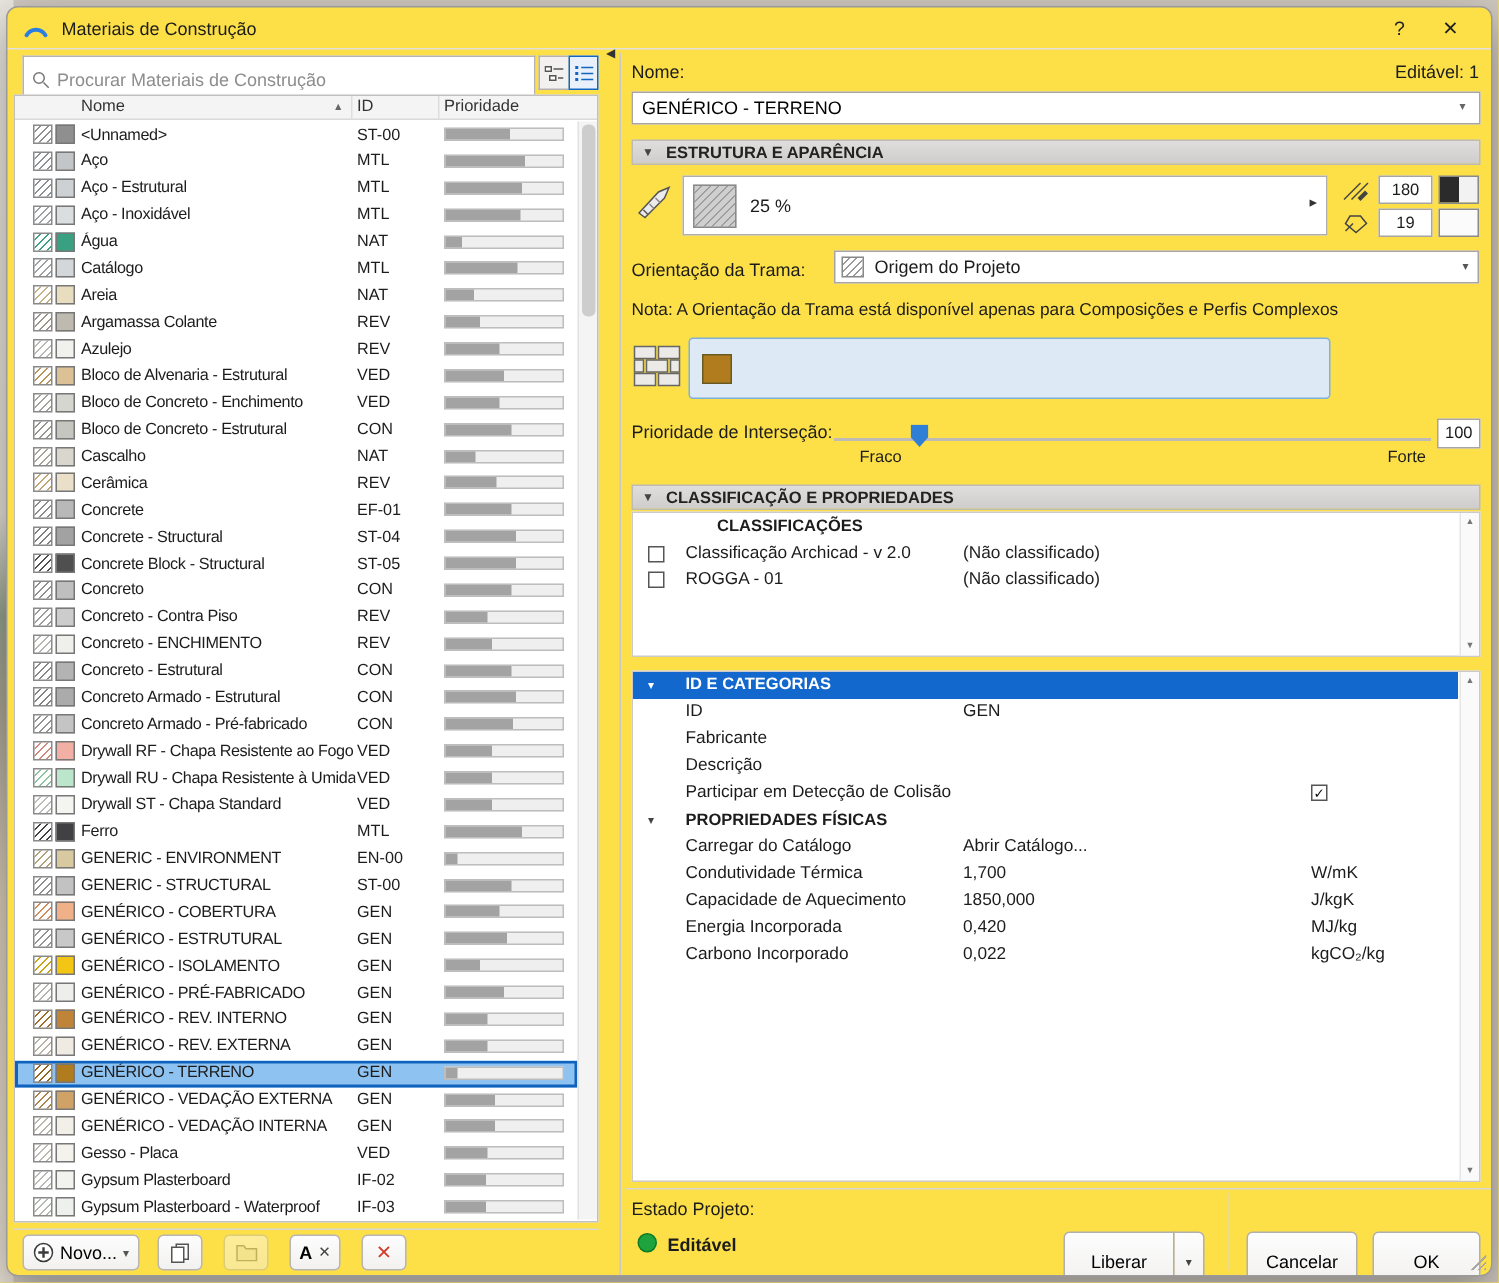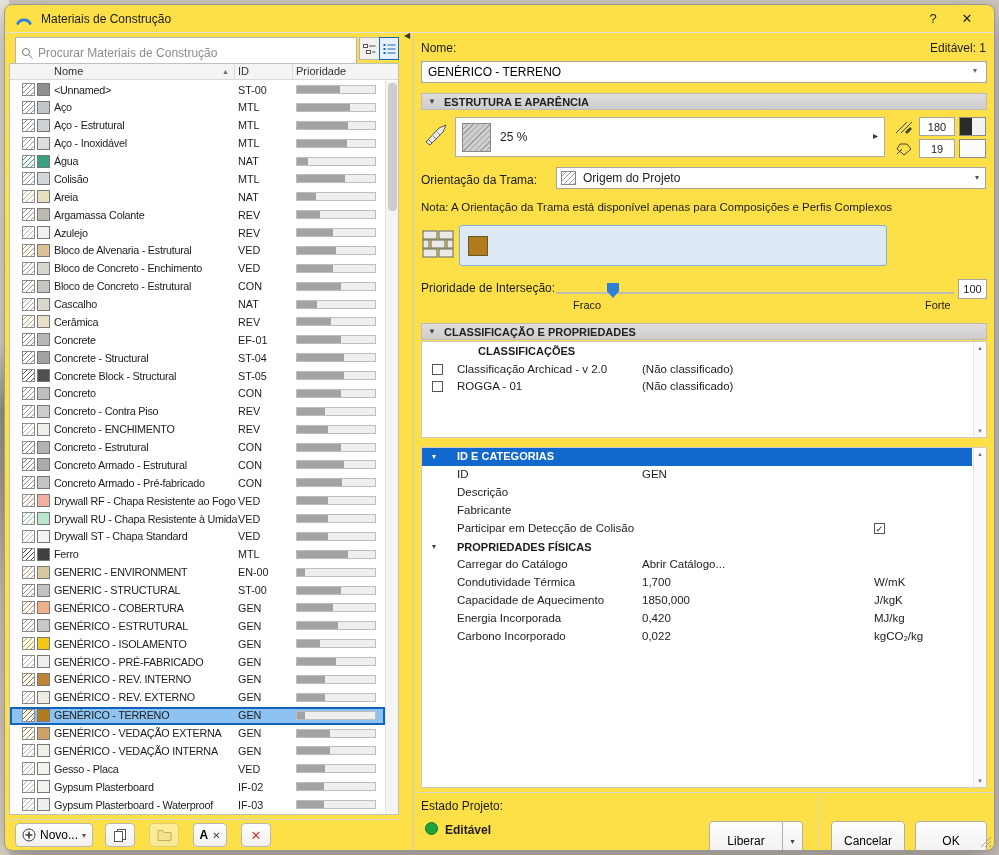--- a/index.html
+++ b/index.html
@@ -220,21 +220,21 @@
             <span class="mswatch" style="background: rgb(58, 160, 130);"></span>
             <span class="mname">Água</span>
             <span class="mid">NAT</span>
             <span class="mbar">
               <i style="width: 14%;"></i>
             </span>
           </div>
           <div class="mrow">
             <span class="mhatch" style="--hc: #9aa0a4;"></span>
             <span class="mswatch" style="background: rgb(212, 215, 217);"></span>
-            <span class="mname">Colisão</span>
+            <span class="mname">Catálogo</span>
             <span class="mid">MTL</span>
             <span class="mbar">
               <i style="width: 62%;"></i>
             </span>
           </div>
           <div class="mrow">
             <span class="mhatch" style="--hc: #c4b183;"></span>
             <span class="mswatch" style="background: rgb(233, 221, 192);"></span>
             <span class="mname">Areia</span>
             <span class="mid">NAT</span>
@@ -481,21 +481,21 @@
             <span class="mswatch" style="background: rgb(192, 132, 56);"></span>
             <span class="mname">GENÉRICO - REV. INTERNO</span>
             <span class="mid">GEN</span>
             <span class="mbar">
               <i style="width: 36%;"></i>
             </span>
           </div>
           <div class="mrow">
             <span class="mhatch" style="--hc: #b8b2a5;"></span>
             <span class="mswatch" style="background: rgb(240, 235, 226);"></span>
-            <span class="mname">GENÉRICO - REV. EXTERNO</span>
+            <span class="mname">GENÉRICO - REV. EXTERNA</span>
             <span class="mid">GEN</span>
             <span class="mbar">
               <i style="width: 36%;"></i>
             </span>
           </div>
           <div class="mrow sel">
             <span class="mhatch" style="--hc: #8f6418;"></span>
             <span class="mswatch" style="background: rgb(176, 124, 30);"></span>
             <span class="mname">GENÉRICO - TERRENO</span>
             <span class="mid">GEN</span>
@@ -694,25 +694,25 @@
         <span class="t">ID E CATEGORIAS</span>
       </div>
       <div id="proprows">
           <div class="prow">
             <span class="pcaret"></span>
             <span class="pname">ID</span>
             <span class="pvalue">GEN</span>
           </div>
           <div class="prow">
             <span class="pcaret"></span>
+            <span class="pname">Fabricante</span>
+          </div>
+          <div class="prow">
+            <span class="pcaret"></span>
             <span class="pname">Descrição</span>
-          </div>
-          <div class="prow">
-            <span class="pcaret"></span>
-            <span class="pname">Fabricante</span>
           </div>
           <div class="prow">
             <span class="pcaret"></span>
             <span class="pname">Participar em Detecção de Colisão</span>
             <span class="cbox on inprops">✓</span>
           </div>
           <div class="prow sub">
             <span class="pcaret">▾</span>
             <span class="pname">PROPRIEDADES FÍSICAS</span>
           </div>

